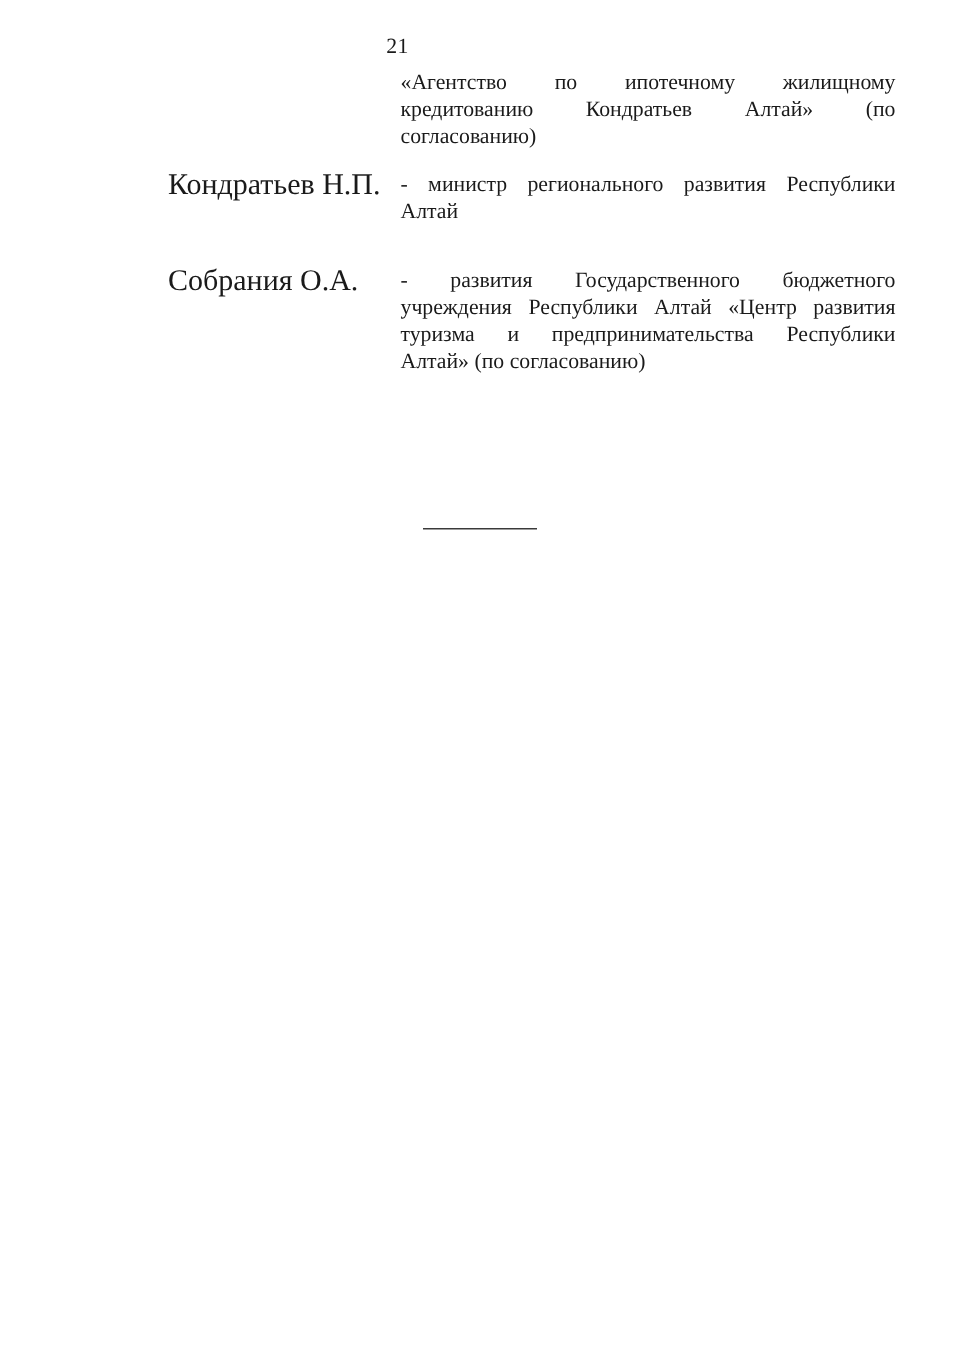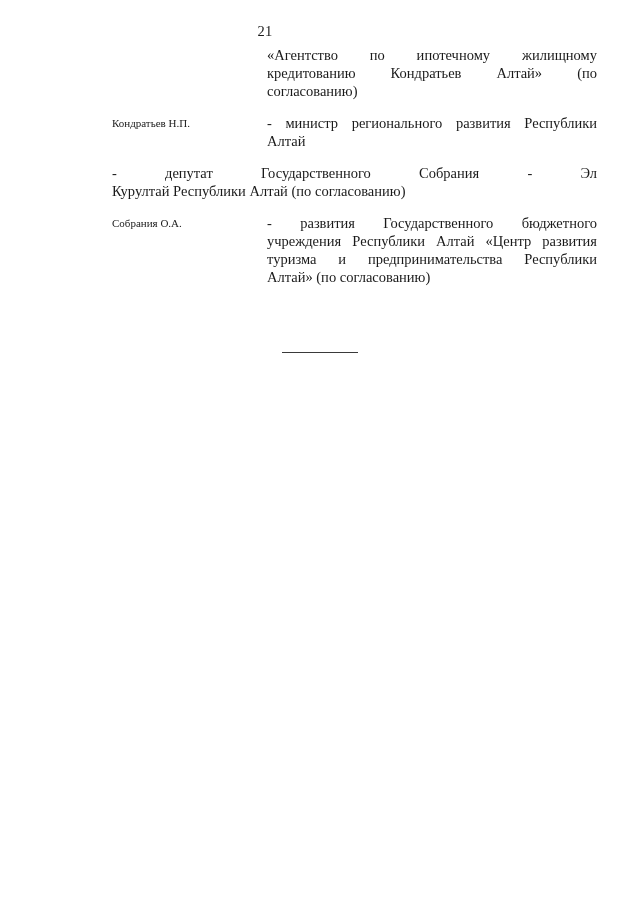--- a/index.html
+++ b/index.html
@@ -53,21 +53,21 @@
   }
 
   
   .row + .row {
     margin-top: 14px;
   }
 
   .name-cell {
     width: 155px;
     flex: 0 0 155px;
-    font-size: 11px;
+    font-size: 20px;
     line-height: 18px;
     white-space: nowrap;
   }
 
   .desc-cell {
     flex: 1 1 auto;
     width: 330px;
     font-size: 14.5px;
     line-height: 18px;
     text-align: justify;
@@ -123,24 +123,20 @@
 
     <div class="row">
       <div class="name-cell">Кондратьев Н.П.</div>
       <div class="desc-cell">
         <span class="ln just">- министр регионального развития Республики</span>
         <span class="ln flush">Алтай</span>
       </div>
     </div>
 
     <div class="row">
-      <div class="desc-cell">
-        <span class="ln just">- депутат Государственного Собрания - Эл</span>
-        <span class="ln flush">Курултай Республики Алтай (по согласованию)</span>
-      </div>
     </div>
 
     <div class="row">
       <div class="name-cell">Собрания О.А.</div>
       <div class="desc-cell">
         <span class="ln just">- развития Государственного бюджетного</span>
         <span class="ln just">учреждения Республики Алтай «Центр развития</span>
         <span class="ln just">туризма и предпринимательства Республики</span>
         <span class="ln flush">Алтай» (по согласованию)</span>
       </div>

